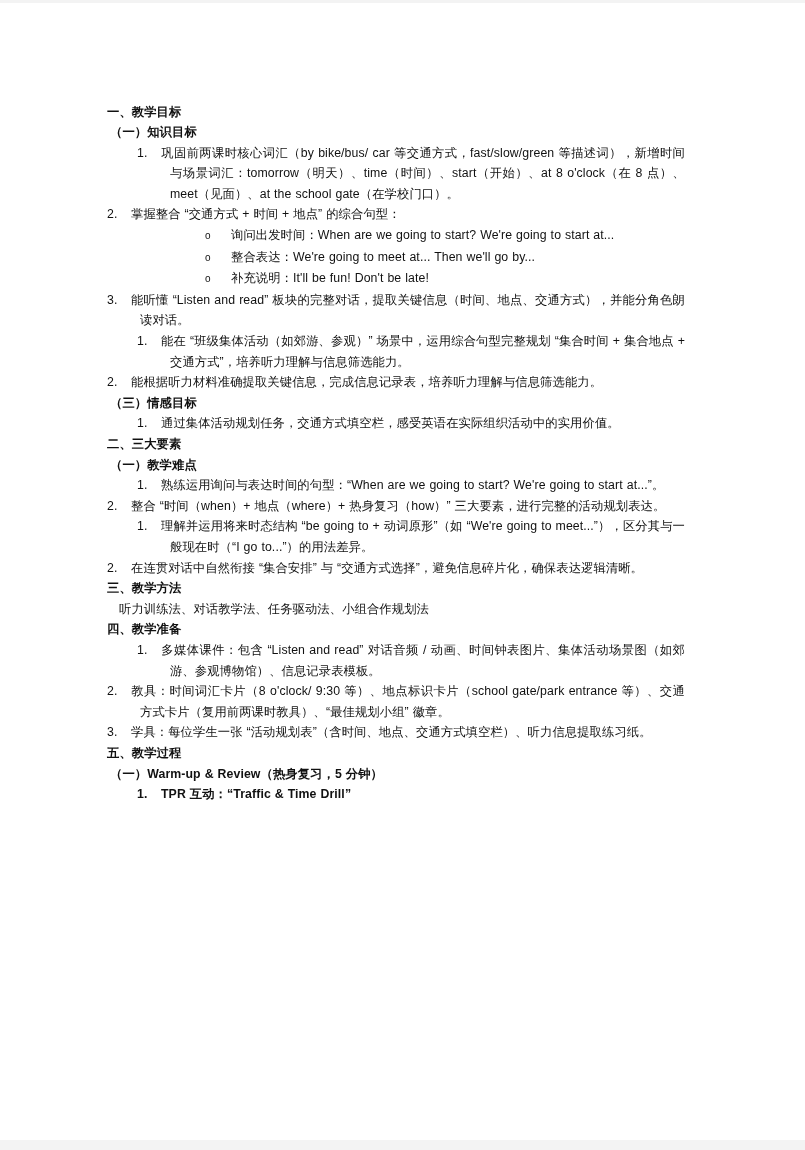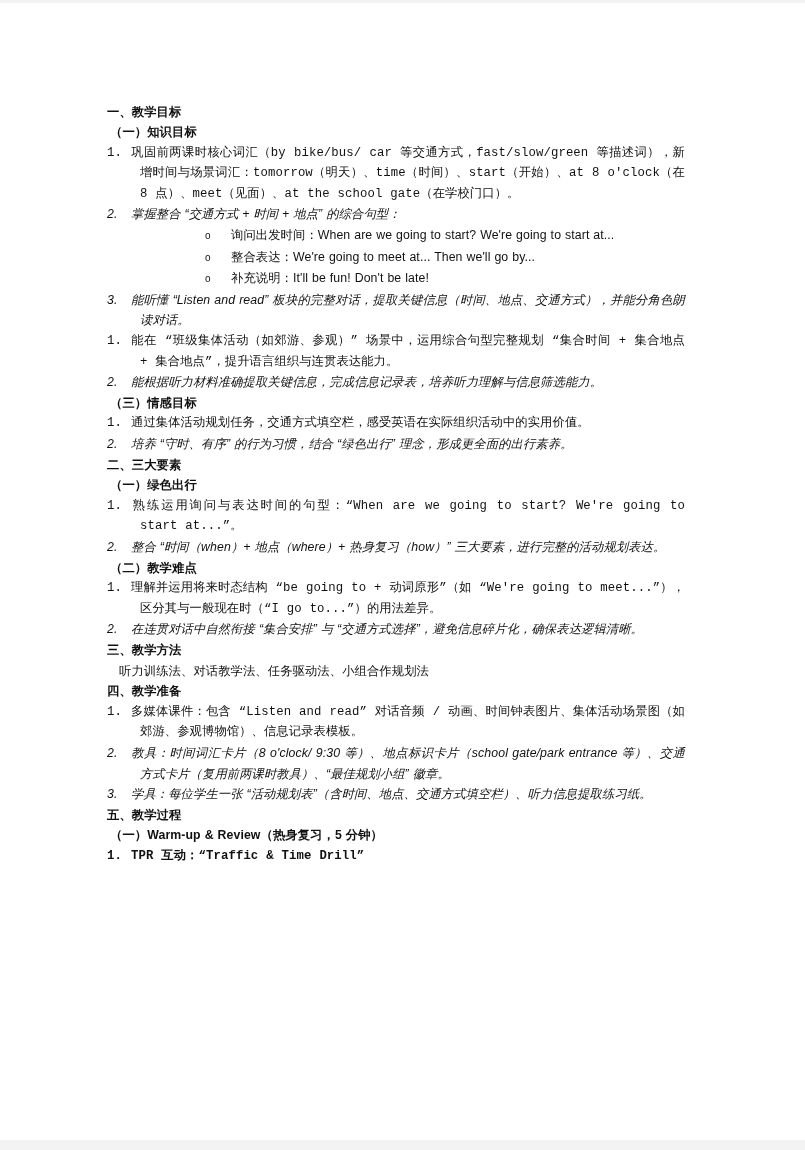--- a/index.html
+++ b/index.html
@@ -53,28 +53,27 @@
   
   .h2{
     font-weight:bold;
     margin-left:3px;
   }
   
   .num-a{
     margin-left:0px;
     padding-left:33px;
     text-indent:-33px;
-    font-style:italic;
   }
   .num-a .mk{display:inline-block;width:24px;text-indent:0;}
   
   .num-b{
+    margin-left:30px;
     padding-left:33px;
     text-indent:-33px;
-    font-family:Liberation Mono, monospace;
   }
   .num-b .mk{display:inline-block;width:24px;text-indent:0;}
   
   .bul{
     margin-left:98px;
     padding-left:35px;
     text-indent:-35px;
   }
   .bul .mk{display:inline-block;width:26px;text-indent:0;font-size:10px;}
   .plain{margin-left:12px;}
@@ -97,39 +96,37 @@
 
     <p class="ln num-a"><span class="mk">2.</span><span>掌握整合 “交通方式 + 时间 + 地点” 的综合句型：</span></p>
 
     <p class="ln bul"><span class="mk">o</span><span>询问出发时间：When are we going to start? We're going to start at...</span></p>
     <p class="ln bul"><span class="mk">o</span><span>整合表达：We're going to meet at... Then we'll go by...</span></p>
     <p class="ln bul"><span class="mk">o</span><span>补充说明：It'll be fun! Don't be late!</span></p>
 
     <p class="ln num-a"><span class="mk">3.</span><span>能听懂 “Listen and read” 板块的完整对话，提取关键信息（时间、地点、交通方式），并能分角色朗读对话。</span></p>
 
 
-    <p class="ln num-b"><span class="mk">1.</span><span>能在 “班级集体活动（如郊游、参观）” 场景中，运用综合句型完整规划 “集合时间 + 集合地点 + 集合地点”，提升语言组织与连贯表达能力。</span></p>
+    <p class="ln num-b"><span class="mk">1.</span><span>能在 “班级集体活动（如郊游、参观）” 场景中，运用综合句型完整规划 “集合时间 + 集合地点 + 交通方式”，培养听力理解与信息筛选能力。</span></p>
 
     <p class="ln num-a"><span class="mk">2.</span><span>能根据听力材料准确提取关键信息，完成信息记录表，培养听力理解与信息筛选能力。</span></p>
 
     <p class="ln h2">（三）情感目标</p>
 
     <p class="ln num-b"><span class="mk">1.</span><span>通过集体活动规划任务，交通方式填空栏，感受英语在实际组织活动中的实用价值。</span></p>
 
-    <p class="ln num-a"><span class="mk">2.</span><span>培养 “守时、有序” 的行为习惯，结合 “绿色出行” 理念，形成更全面的出行素养。</span></p>
 
     <p class="ln h1">二、三大要素</p>
 
-    <p class="ln h2">（一）绿色出行</p>
+    <p class="ln h2">（一）教学难点</p>
 
     <p class="ln num-b"><span class="mk">1.</span><span>熟练运用询问与表达时间的句型：“When are we going to start? We're going to start at...”。</span></p>
 
     <p class="ln num-a"><span class="mk">2.</span><span>整合 “时间（when）+ 地点（where）+ 热身复习（how）” 三大要素，进行完整的活动规划表达。</span></p>
 
-    <p class="ln h2">（二）教学难点</p>
 
     <p class="ln num-b"><span class="mk">1.</span><span>理解并运用将来时态结构 “be going to + 动词原形”（如 “We're going to meet...”），区分其与一般现在时（“I go to...”）的用法差异。</span></p>
 
     <p class="ln num-a"><span class="mk">2.</span><span>在连贯对话中自然衔接 “集合安排” 与 “交通方式选择”，避免信息碎片化，确保表达逻辑清晰。</span></p>
 
     <p class="ln h1">三、教学方法</p>
     <p class="ln plain">听力训练法、对话教学法、任务驱动法、小组合作规划法</p>
 
     <p class="ln h1">四、教学准备</p>
 

